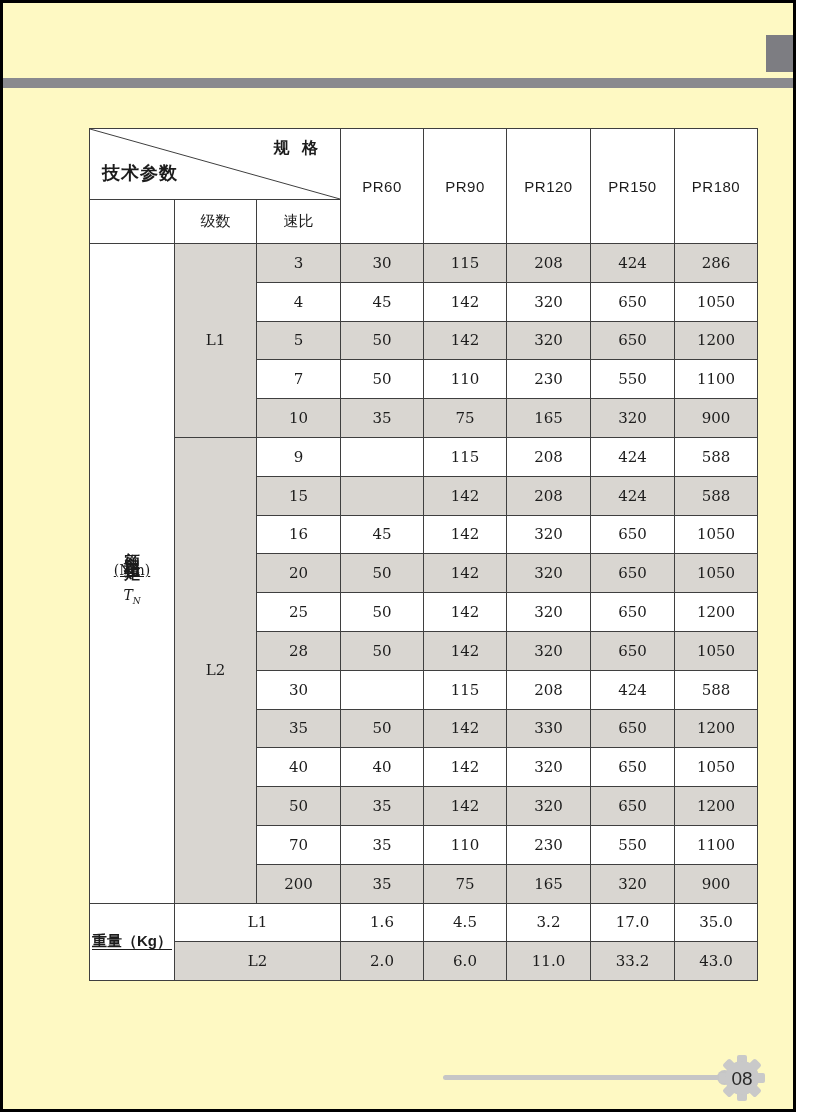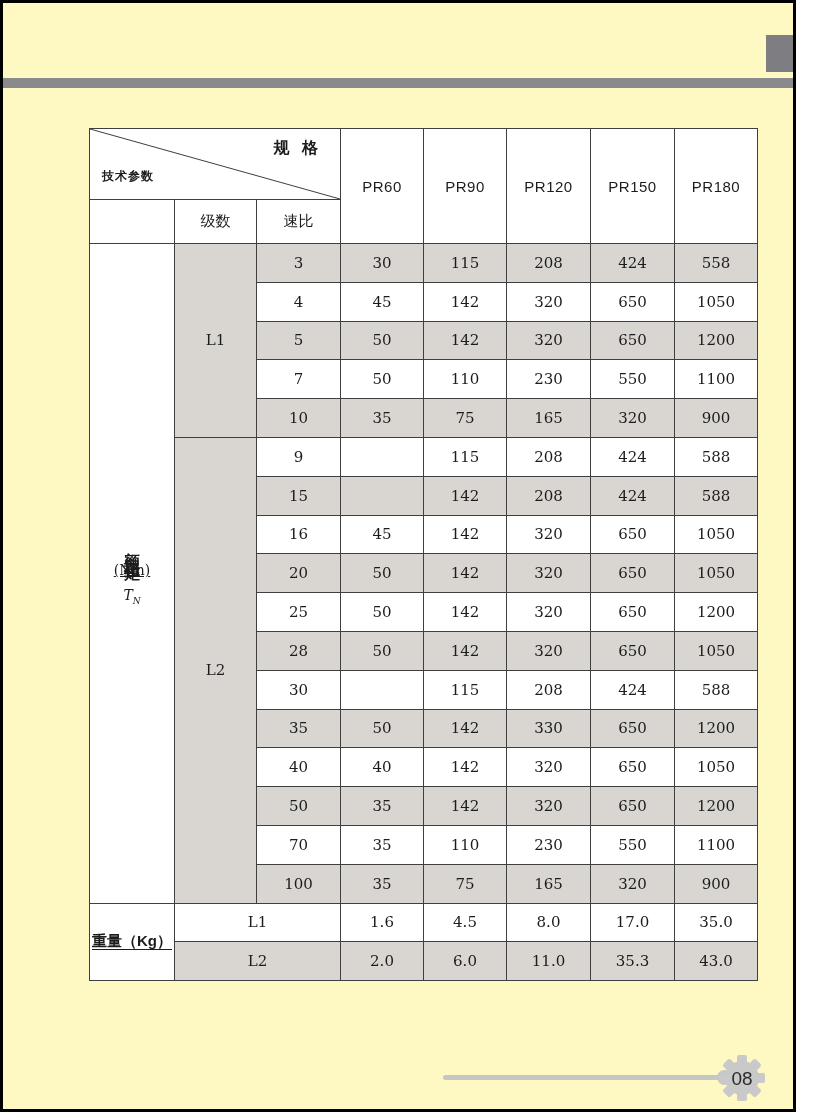--- a/index.html
+++ b/index.html
@@ -18,21 +18,21 @@
   .spec-table thead th{background:#fff;font-weight:normal;}
   .hdr-row-1{height:71px;}
   .hdr-row-2{height:44px;}
   .pr-head{font-family:"Liberation Sans",sans-serif;font-size:15px;letter-spacing:.5px;}
   .cn{font-weight:bold;font-size:16px;}
 
   
   .corner-cell{position:relative;}
   .corner-cell svg{position:absolute;left:0;top:0;width:100%;height:100%;}
   .spec-label{position:absolute;top:9px;right:18px;font-weight:bold;font-size:16px;letter-spacing:4px;}
-  .param-label{position:absolute;bottom:14px;left:12px;font-weight:bold;font-size:12px;letter-spacing:1px;}
+  .param-label{position:absolute;bottom:14px;left:12px;font-weight:bold;font-size:18px;letter-spacing:1px;}
 
   
   .spec-table tbody tr{height:38.8px;background:#fff;}
   .spec-table tbody tr:nth-child(odd){background:#d9d6d1;}
   .ratio-cell,.value-cell{font-family:"DejaVu Serif",serif;font-size:15px;}
   .stage-cell{background:#d9d6d1;font-family:"DejaVu Serif",serif;font-size:15px;}
   .torque-cell{background:#fff;}
   .weight-label-cell{background:#fff;}
   .weight-label-cell{font-weight:bold;font-size:15px;text-decoration:underline;text-underline-offset:3px;margin-left:43px;}
   .weight-stage-cell{font-family:"DejaVu Serif",serif;font-size:15px;}
@@ -95,21 +95,21 @@
             <div class="torque-vert">额定扭矩</div>
             <div class="torque-unit">(Nm)</div>
             <div class="torque-sym"><i>T</i><sub>N</sub></div>
           </td>
           <td class="stage-cell" rowspan="5">L1</td>
           <td class="ratio-cell">3</td>
           <td class="value-cell">30</td>
           <td class="value-cell">115</td>
           <td class="value-cell">208</td>
           <td class="value-cell">424</td>
-          <td class="value-cell">558</td>
+          <td class="value-cell">286</td>
         </tr>
         <tr>
           <td class="ratio-cell">4</td>
           <td class="value-cell">45</td>
           <td class="value-cell">142</td>
           <td class="value-cell">320</td>
           <td class="value-cell">650</td>
           <td class="value-cell">1050</td>
         </tr>
         <tr>
@@ -219,42 +219,42 @@
         </tr>
         <tr>
           <td class="ratio-cell">70</td>
           <td class="value-cell">35</td>
           <td class="value-cell">110</td>
           <td class="value-cell">230</td>
           <td class="value-cell">550</td>
           <td class="value-cell">1100</td>
         </tr>
         <tr>
-          <td class="ratio-cell">100</td>
+          <td class="ratio-cell">200</td>
           <td class="value-cell">35</td>
           <td class="value-cell">75</td>
           <td class="value-cell">165</td>
           <td class="value-cell">320</td>
           <td class="value-cell">900</td>
         </tr>
         <tr>
           <td class="weight-label-cell" rowspan="2">重量（Kg）</td>
           <td class="weight-stage-cell" colspan="2">L1</td>
           <td class="value-cell">1.6</td>
           <td class="value-cell">4.5</td>
-          <td class="value-cell">8.0</td>
+          <td class="value-cell">3.2</td>
           <td class="value-cell">17.0</td>
           <td class="value-cell">35.0</td>
         </tr>
         <tr>
           <td class="weight-stage-cell" colspan="2">L2</td>
           <td class="value-cell">2.0</td>
           <td class="value-cell">6.0</td>
           <td class="value-cell">11.0</td>
-          <td class="value-cell">35.3</td>
+          <td class="value-cell">33.2</td>
           <td class="value-cell">43.0</td>
         </tr>
       </tbody>
   </table>
 
   <div class="footer-rule"></div>
   <div class="footer-dot"></div>
   <svg class="gear-badge" width="50" height="50" viewBox="-25 -25 50 50">
     <g fill="#c9c9c9">
       <rect x="-5" y="-23" width="10" height="46" rx="2"></rect>

